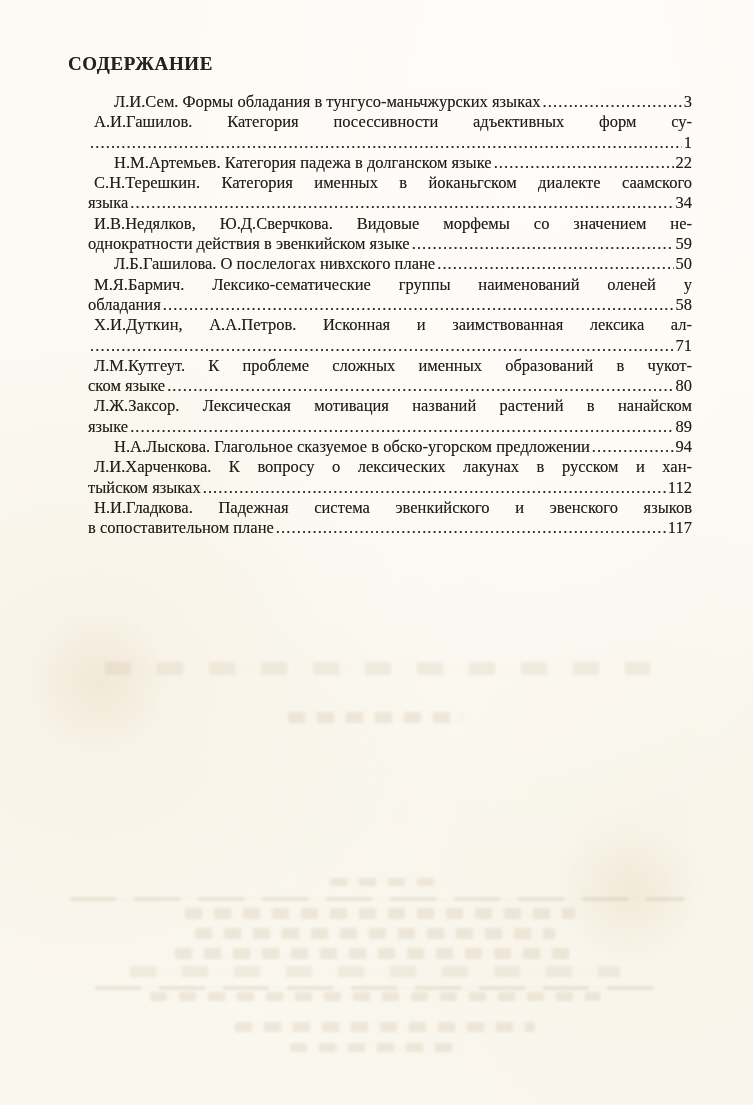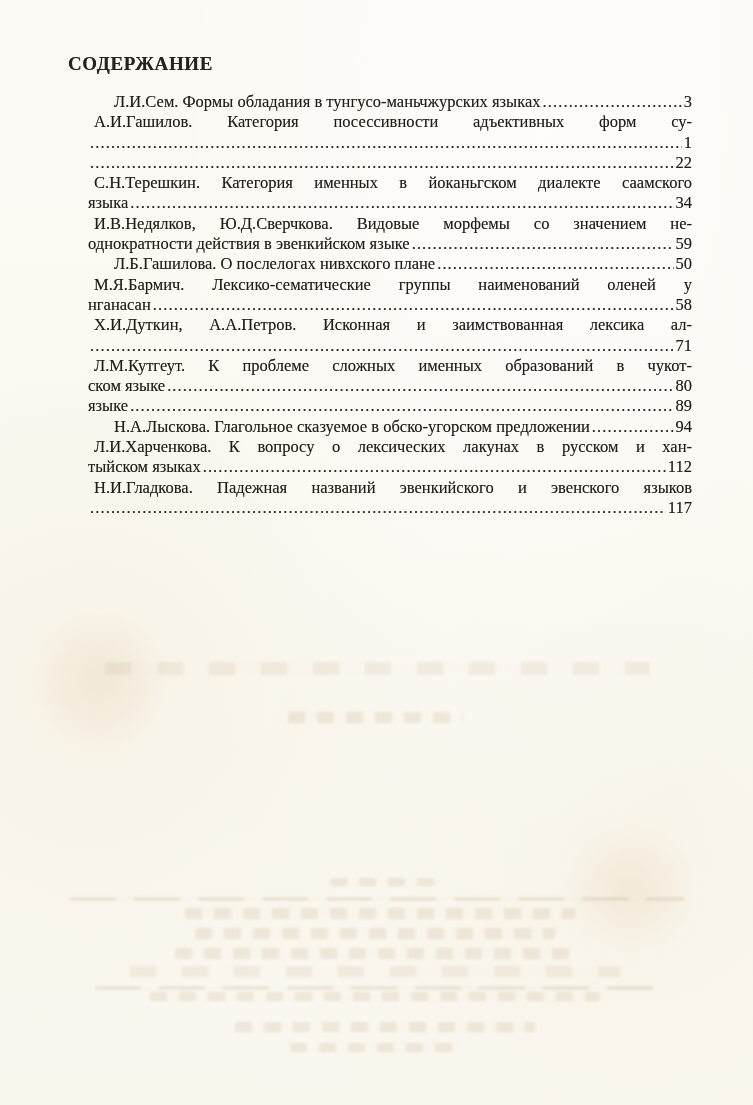--- a/index.html
+++ b/index.html
@@ -113,20 +113,21 @@
         <span class="entry-text">Л.И.Сем. Формы обладания в тунгусо-маньчжурских языках</span>
         <span class="leader">........................................................................................................................................................................................................</span>
         <span class="page-num">3</span>
       </div>
       <div class="toc-line justify indent"><span class="entry-text">А.И.Гашилов. Категория посессивности адъективных форм су-</span></div>
       <div class="toc-line">
         <span class="leader">........................................................................................................................................................................................................</span>
         <span class="page-num">1</span>
       </div>
       <div class="toc-line indent">
+        <span class="entry-text">Н.М.Артемьев. Категория падежа в долганском языке</span>
         <span class="leader">........................................................................................................................................................................................................</span>
         <span class="page-num">22</span>
       </div>
       <div class="toc-line justify indent"><span class="entry-text">С.Н.Терешкин. Категория именных в йоканьгском диалекте саамского</span></div>
       <div class="toc-line">
         <span class="entry-text">языка</span>
         <span class="leader">........................................................................................................................................................................................................</span>
         <span class="page-num">34</span>
       </div>
       <div class="toc-line justify indent"><span class="entry-text">И.В.Недялков, Ю.Д.Сверчкова. Видовые морфемы со значением не-</span></div>
@@ -135,53 +136,55 @@
         <span class="leader">........................................................................................................................................................................................................</span>
         <span class="page-num">59</span>
       </div>
       <div class="toc-line indent">
         <span class="entry-text">Л.Б.Гашилова. О послелогах нивхского плане</span>
         <span class="leader">........................................................................................................................................................................................................</span>
         <span class="page-num">50</span>
       </div>
       <div class="toc-line justify indent"><span class="entry-text">М.Я.Бармич. Лексико-сематические группы наименований оленей у</span></div>
       <div class="toc-line">
-        <span class="entry-text">нганасан</span>
+        <span class="entry-text">обладания</span>
         <span class="leader">........................................................................................................................................................................................................</span>
         <span class="page-num">58</span>
       </div>
       <div class="toc-line justify indent"><span class="entry-text">Х.И.Дуткин, А.А.Петров. Исконная и заимствованная лексика ал-</span></div>
       <div class="toc-line">
         <span class="leader">........................................................................................................................................................................................................</span>
         <span class="page-num">71</span>
       </div>
       <div class="toc-line justify indent"><span class="entry-text">Л.М.Кутгеут. К проблеме сложных именных образований в чукот-</span></div>
       <div class="toc-line">
         <span class="entry-text">ском языке</span>
         <span class="leader">........................................................................................................................................................................................................</span>
         <span class="page-num">80</span>
       </div>
+      <div class="toc-line justify indent"><span class="entry-text">Л.Ж.Заксор. Лексическая мотивация названий растений в нанайском</span></div>
       <div class="toc-line">
         <span class="entry-text">языке</span>
         <span class="leader">........................................................................................................................................................................................................</span>
         <span class="page-num">89</span>
       </div>
       <div class="toc-line indent">
         <span class="entry-text">Н.А.Лыскова. Глагольное сказуемое в обско-угорском предложении</span>
         <span class="leader">........................................................................................................................................................................................................</span>
         <span class="page-num">94</span>
       </div>
       <div class="toc-line justify indent"><span class="entry-text">Л.И.Харченкова. К вопросу о лексических лакунах в русском и хан-</span></div>
       <div class="toc-line">
         <span class="entry-text">тыйском языках</span>
         <span class="leader">........................................................................................................................................................................................................</span>
         <span class="page-num">112</span>
       </div>
-      <div class="toc-line justify indent"><span class="entry-text">Н.И.Гладкова. Падежная названий эвенкийского и эвенского языков</span></div>
-      <div class="toc-line">
+      <div class="toc-line justify indent"><span class="entry-text">Н.И.Гладкова. Падежная система эвенкийского и эвенского языков</span></div>
+      <div class="toc-line">
+        <span class="entry-text">в сопоставительном плане</span>
         <span class="leader">........................................................................................................................................................................................................</span>
         <span class="page-num">117</span>
       </div>
     </div>
 
   <div class="bleed">
     <div class="blotch" style="top:600px; left:40px; width:120px; height:160px;"></div>
     <div class="blotch" style="top:820px; left:560px; width:140px; height:140px;"></div>
     <div class="smudge sparse" style="top:662px; left:105px; width:545px; height:13px;"></div>
     <div class="smudge" style="top:712px; left:288px; width:175px; height:11px;"></div>

